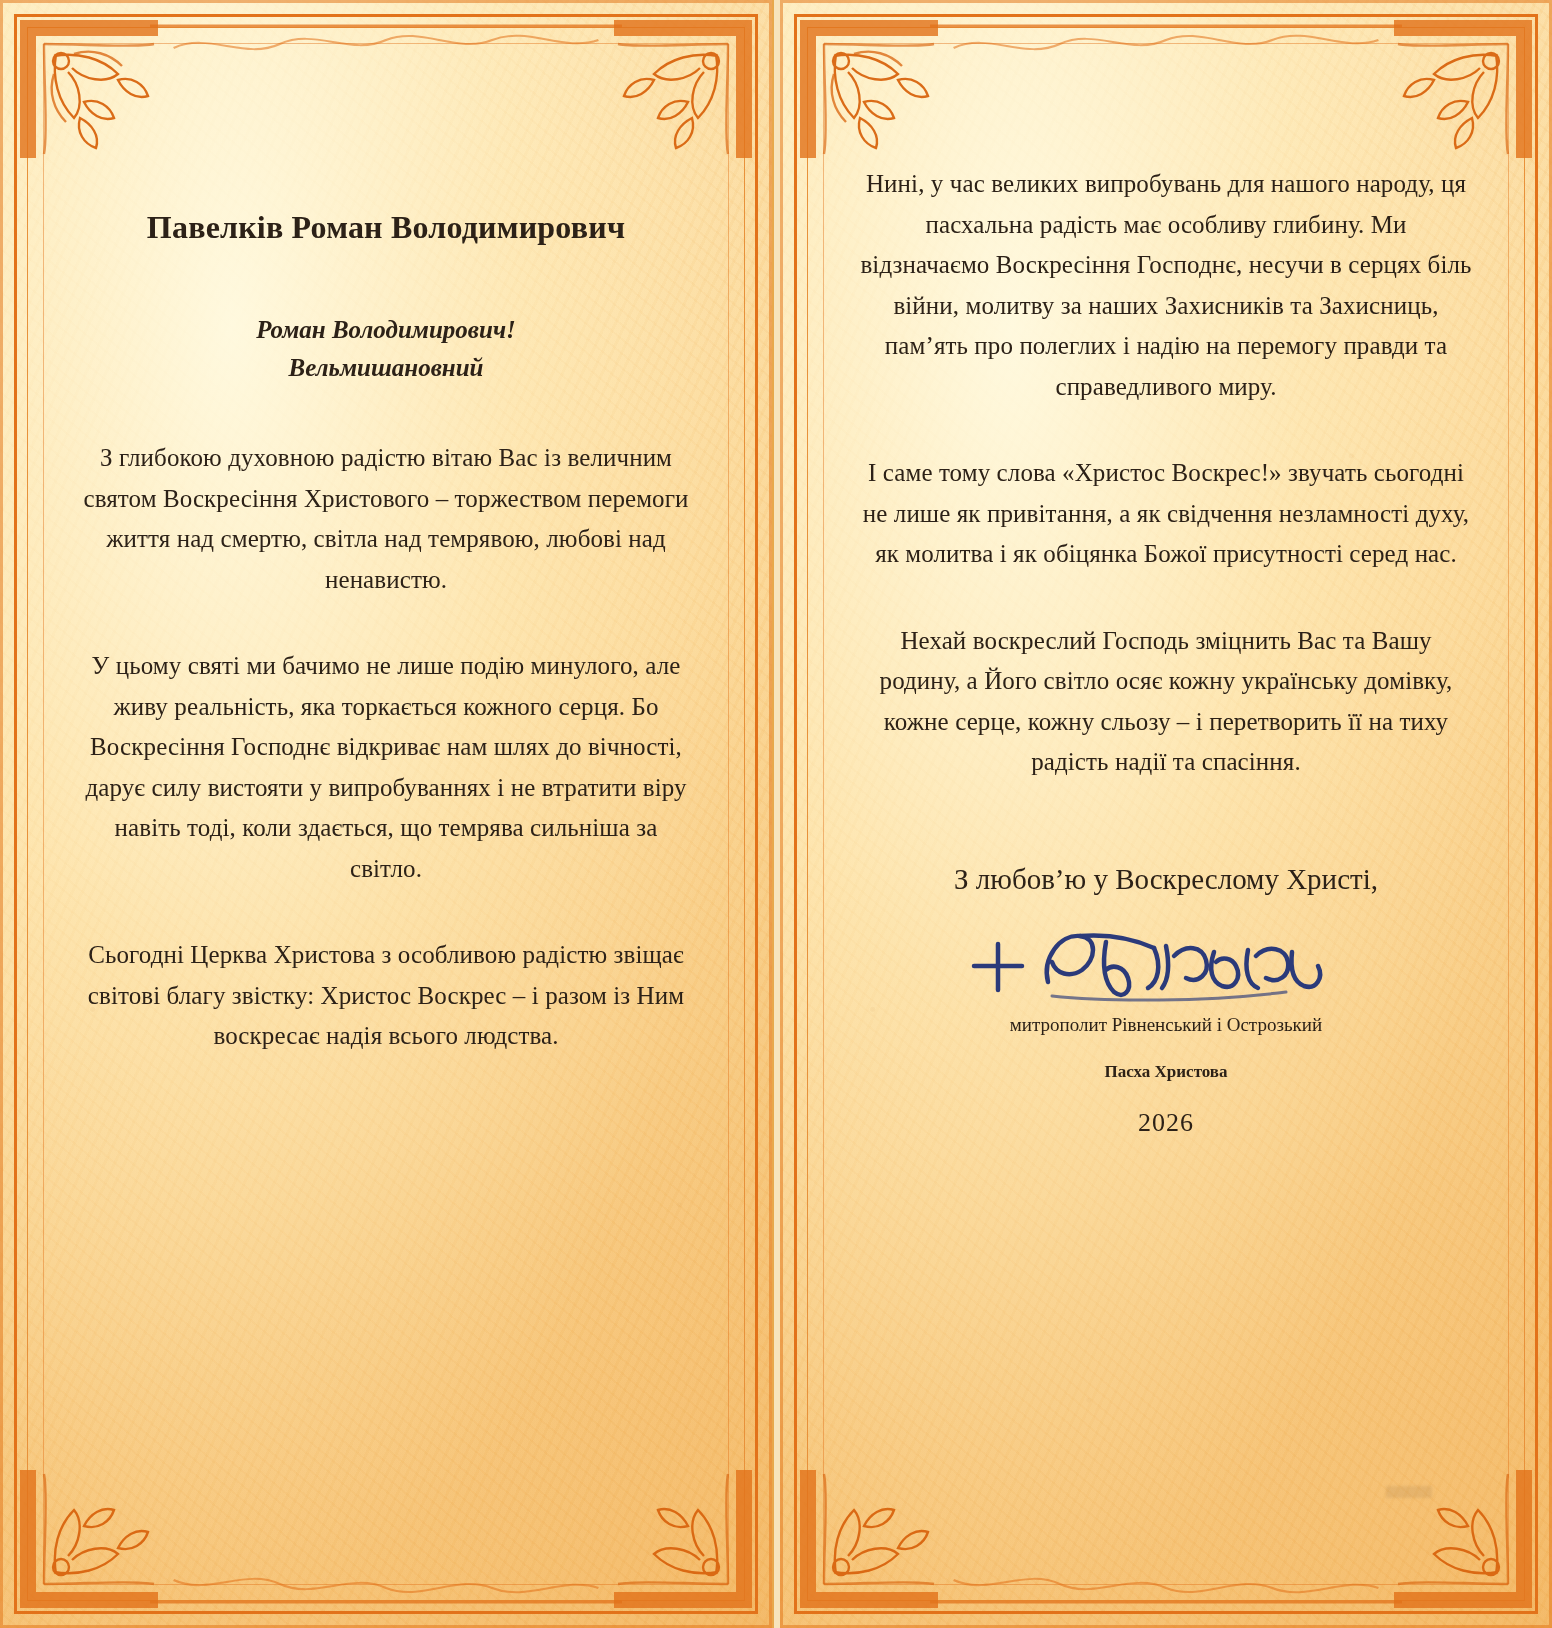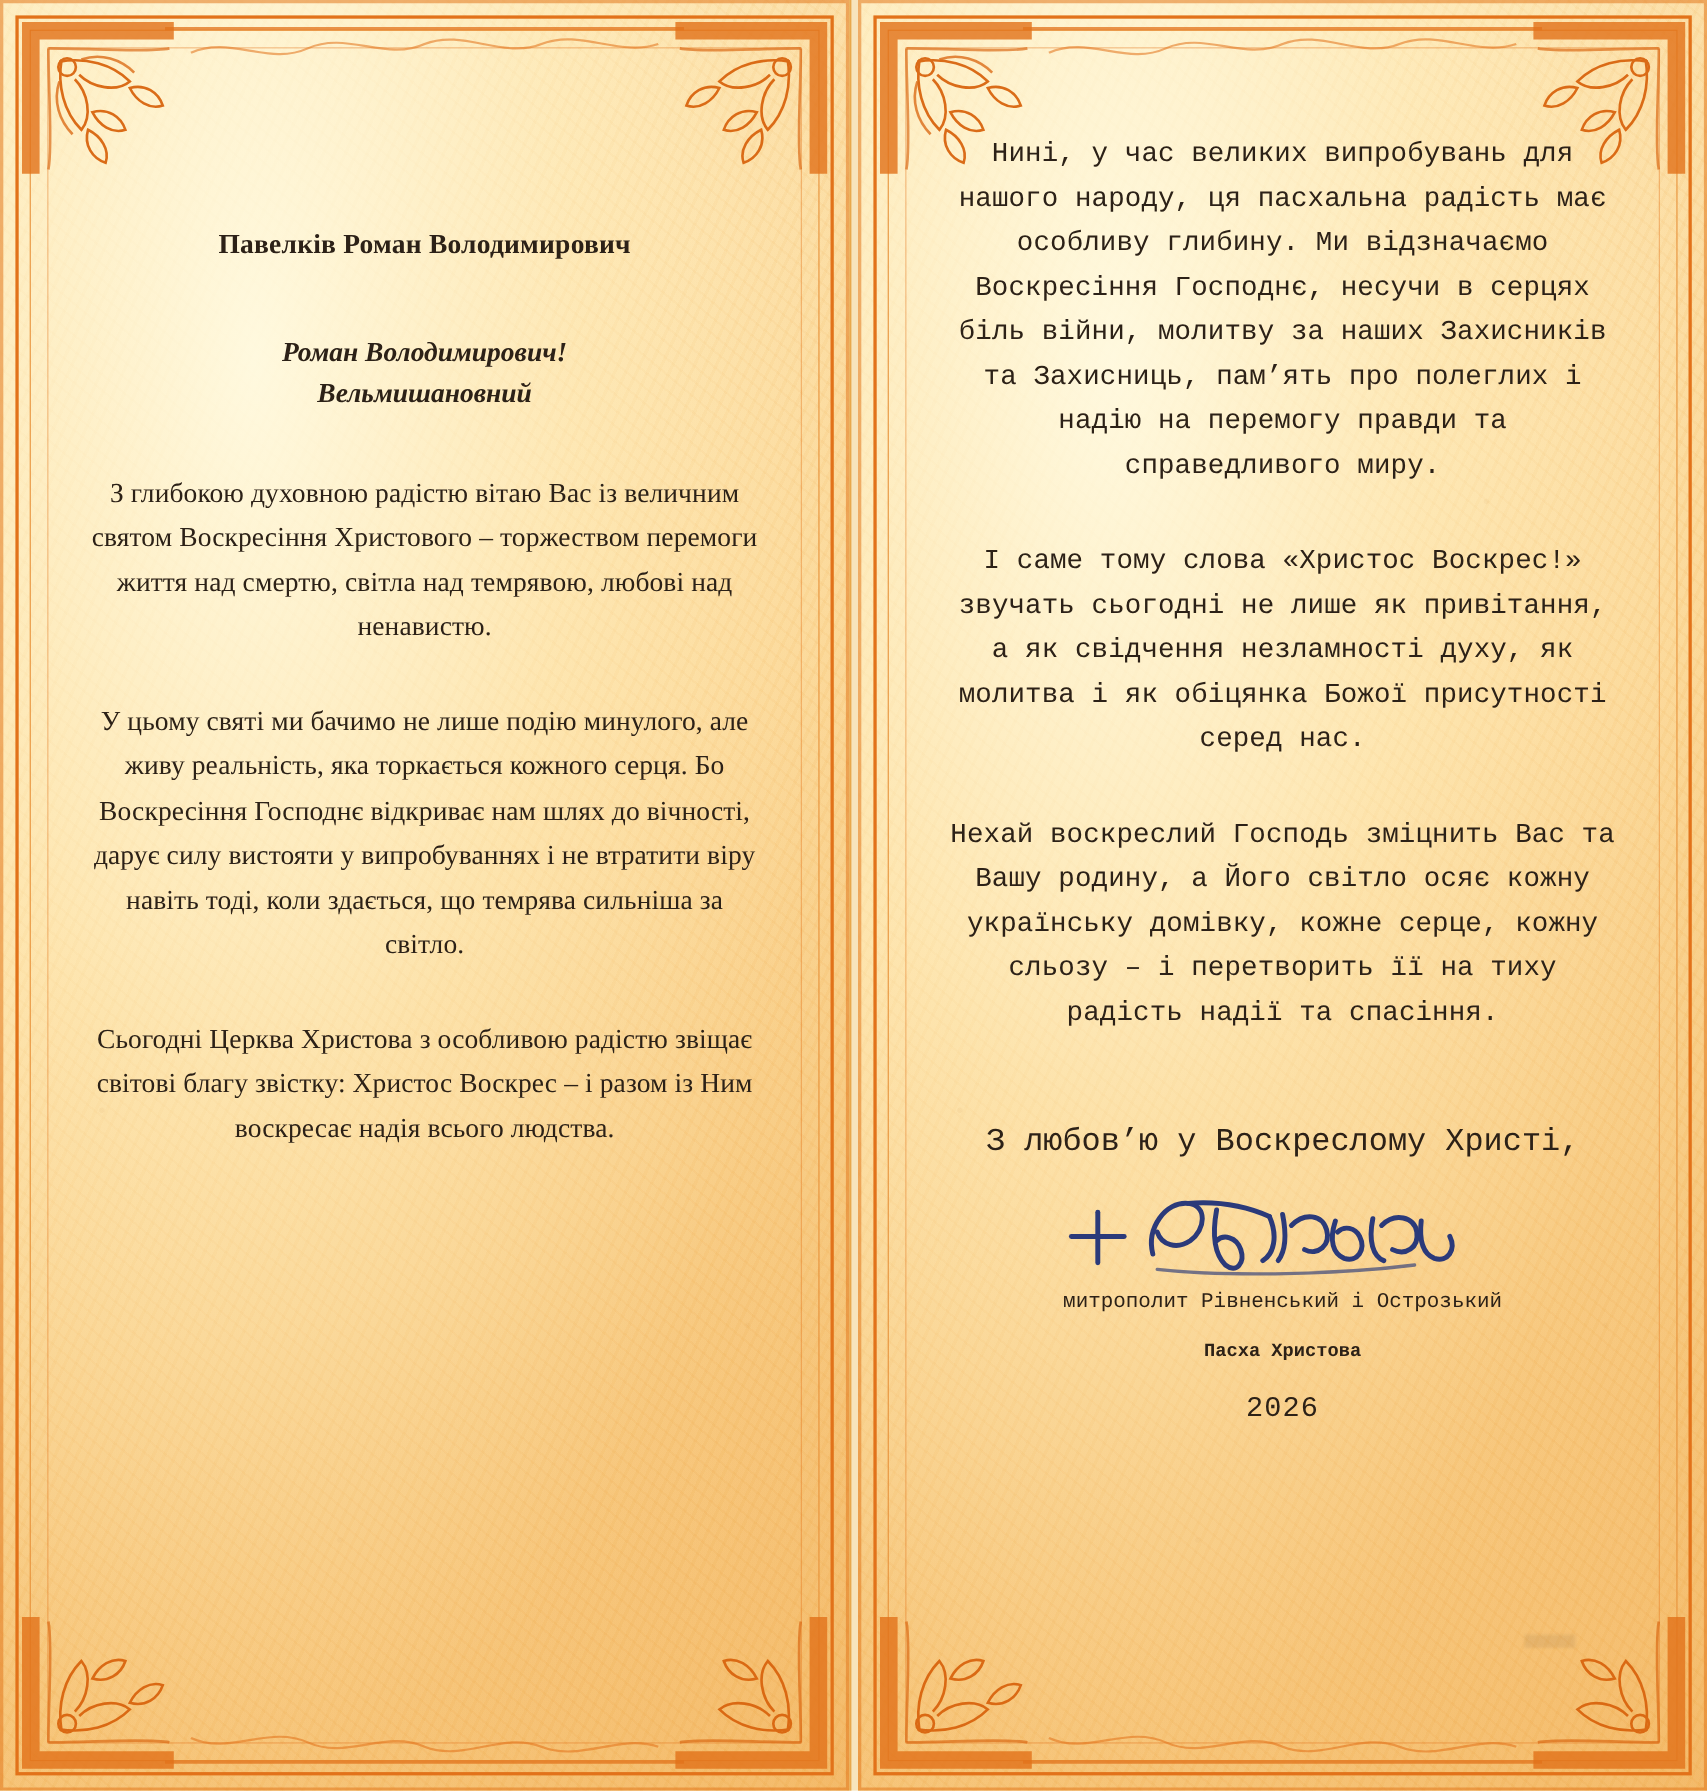--- a/index.html
+++ b/index.html
@@ -87,25 +87,25 @@
   .edge-vine.bottom { left: 150px; right: 150px; bottom: 18px; height: 46px; transform: scaleY(-1); }
 
   
   .content {
     position: relative;
     z-index: 3;
     padding: 150px 78px 90px 78px;
     text-align: center;
     color: #2c2117;
   }
-  .page.right .content { padding-top: 68px; font-family: Liberation Mono, monospace; }
+  .page.right .content { padding-top: 112px; }
 
   .addressee {
     font-weight: bold;
-    font-size: 25px;
+    font-size: 32px;
     letter-spacing: 0.2px;
     margin: 56px 0 0 0;
     line-height: 1.35;
   }
   .salutation {
     font-style: italic;
     font-weight: bold;
     font-size: 25px;
     line-height: 1.5;
     margin: 62px 0 0 0;

